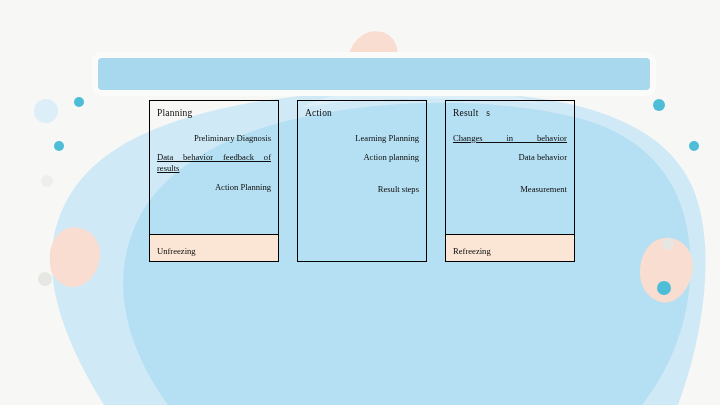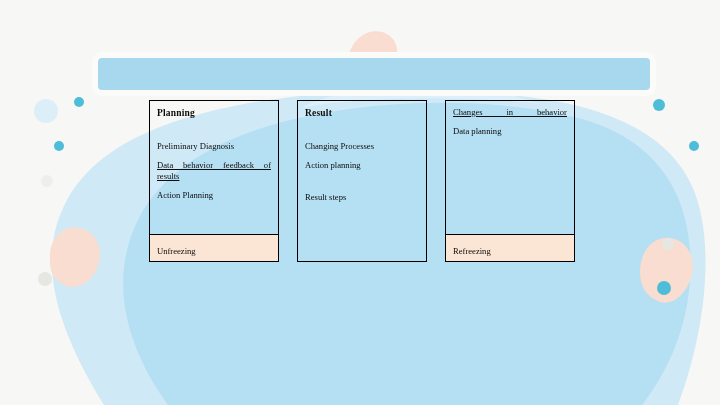--- a/index.html
+++ b/index.html
@@ -76,33 +76,34 @@
     position: relative;
   }
   .col-foot {
     border-top: 1.2px solid #000000;
     background: #fbe5d4;
     height: 27px;
     box-sizing: border-box;
     padding: 5px 19px 0 7px;
   }
   .col-head {
-    font-weight: bold;
+    font-weight: normal;
     font-size: 9.5px;
     line-height: 12px;
     color: #0d0d0d;
     letter-spacing: 0.2px;
-    margin-bottom: 22px;
+    margin-bottom: 14px;
     white-space: pre;
   }
   .cell-line {
     font-size: 8.6px;
     line-height: 11px;
     color: #0d0d0d;
     margin-bottom: 8px;
+    text-align: right;
   }
   .cell-line.justify {
     text-align: justify;
     text-align-last: justify;
     text-decoration: underline;
   }
   .cell-line.no-gap {
     margin-bottom: 0;
   }
   .foot-label {
@@ -181,33 +182,35 @@
         <div class="cell-line justify">Data behavior feedback of results</div>
         <div class="cell-line no-gap">Action Planning</div>
       </div>
       <div class="col-foot">
         <span class="foot-label">Unfreezing</span>
       </div>
     </div>
 
     <div class="column">
       <div class="col-body">
-        <div class="col-head">Result</div>
-        <div class="cell-line">Changing Processes</div>
+        <div class="col-head">Action</div>
+        <div class="cell-line">Learning Planning</div>
         <div class="cell-line">Action planning</div>
         <div class="spacer-row"></div>
         <div class="cell-line no-gap">Result steps</div>
       </div>
     </div>
 
     <div class="column">
       <div class="col-body">
+        <div class="col-head">Result   s</div>
         <div class="cell-line justify">Changes in behavior</div>
-        <div class="cell-line">Data planning</div>
+        <div class="cell-line">Data behavior</div>
         <div class="spacer-row"></div>
+        <div class="cell-line no-gap">Measurement</div>
       </div>
       <div class="col-foot">
         <span class="foot-label">Refreezing</span>
       </div>
     </div>
 
   </div>
 </div>
 
 </body></html>

